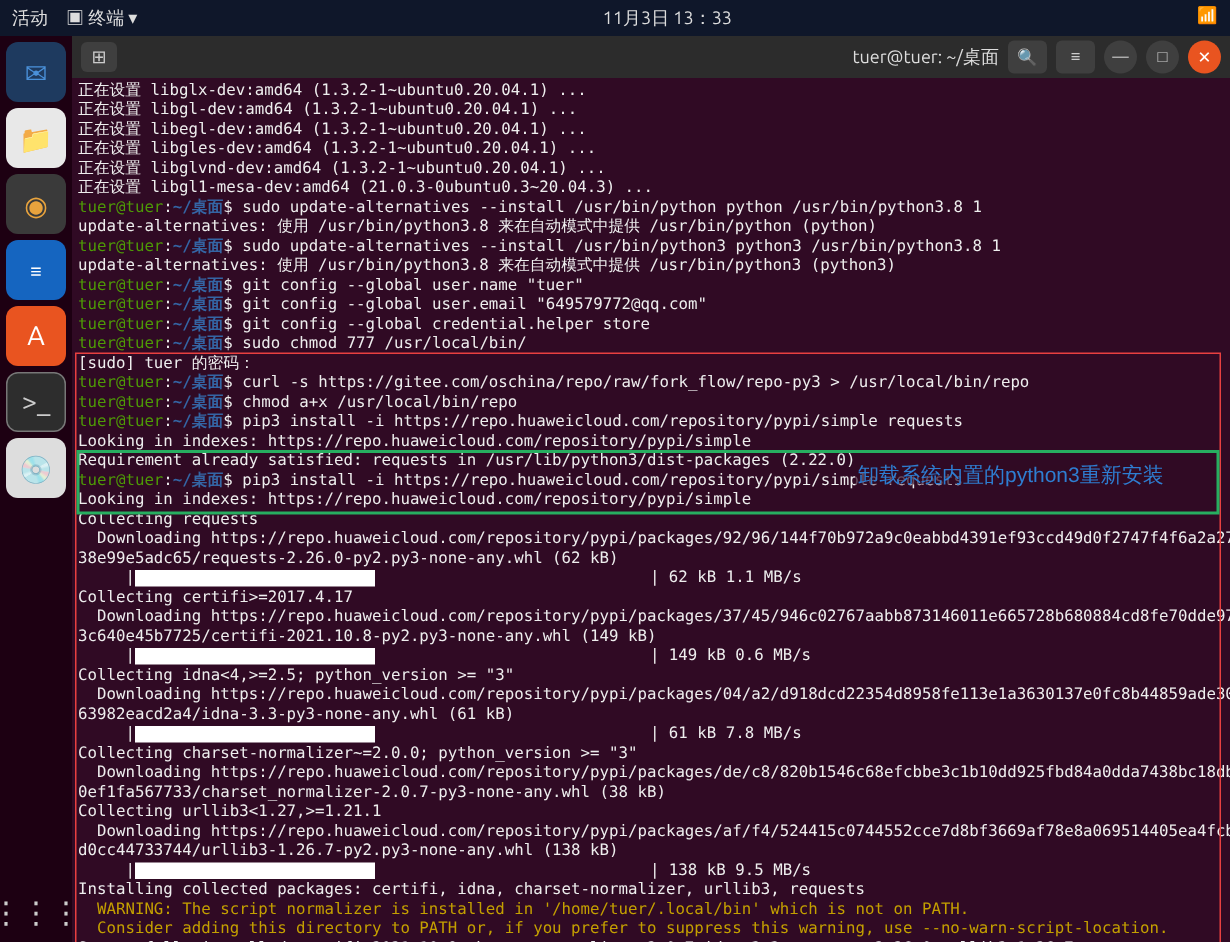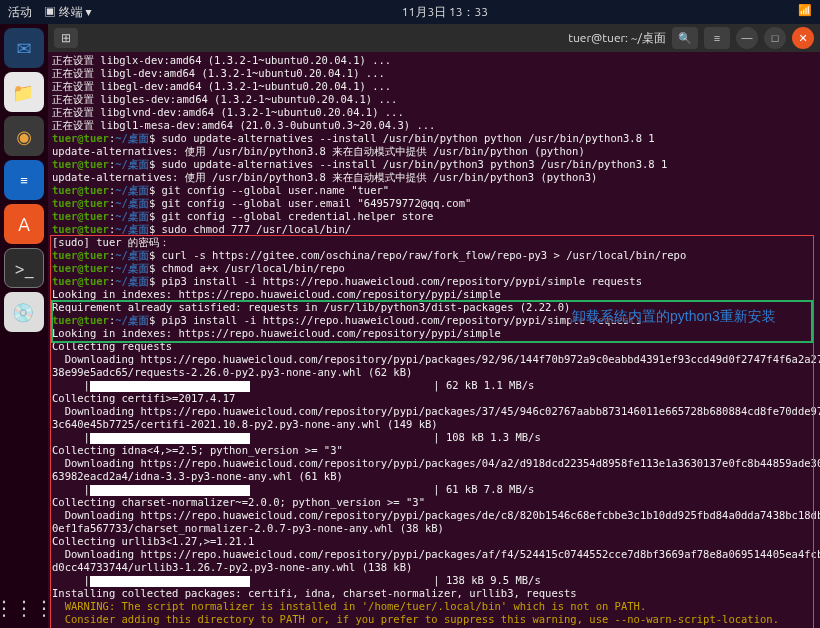--- a/index.html
+++ b/index.html
@@ -29,21 +29,21 @@
     .tab-add { width: 24px; height: 20px; background: #3f3f3f; border-radius: 4px; display: flex; align-items: center; justify-content: center; color: #ccc; font-size: 12px; }
     .title-text { flex: 1; text-align: right; color: #ddd; font-size: 12px; }
     .winbtn { width: 22px; height: 22px; border-radius: 50%; display: flex; align-items: center; justify-content: center; font-size: 11px; }
     .searchbtn { background: #3f3f3f; border-radius: 4px; width: 26px; height: 22px; color: #ccc; }
     .menubtn { background: #3f3f3f; border-radius: 4px; width: 26px; height: 22px; color: #ccc; }
     .minbtn { background: #3f3f3f; color: #ccc; }
     .maxbtn { background: #3f3f3f; color: #ccc; }
     .closebtn { background: #e95420; color: #fff; }
     
     .term { flex: 1; padding: 2px 4px; font-family: "DejaVu Sans Mono", monospace; font-size: 10.5px; line-height: 13px; color: #eee; overflow: hidden; white-space: pre; position: relative; }
-    .green { color: #4e9a06; font-weight: bold; }
+    .green { color: #4e9a06; font-weight: normal; }
     .blue { color: #3465a4; font-weight: bold; }
     .white { color: #eee; }
     .yellow { color: #c4a000; }
     
     .redbox { border: 1px solid #e84040; position: absolute; }
     .greenbox { border: 2px solid #27ae60; position: absolute; }
     .annotation { position: absolute; color: #2e7dd1; font-size: 14px; font-family: sans-serif; font-weight: 500; background: rgba(48,10,36,0.7); padding: 0 2px; }
     .wipe { display: inline-block; background: #fff; height: 11px; vertical-align: middle; }
   </style>
 </head>
@@ -110,21 +110,21 @@
 <span>Requirement already satisfied: requests in /usr/lib/python3/dist-packages (2.22.0)</span>
 <span class="green">tuer@tuer</span><span class="white">:</span><span class="blue">~/桌面</span><span class="white">$ </span><span>pip3 install -i https://repo.huaweicloud.com/repository/pypi/simple requests</span>
 <span>Looking in indexes: https://repo.huaweicloud.com/repository/pypi/simple</span>
 <span>Collecting requests</span>
 <span>  Downloading https://repo.huaweicloud.com/repository/pypi/packages/92/96/144f70b972a9c0eabbd4391ef93ccd49d0f2747f4f6a2a27</span>
 <span>38e99e5adc65/requests-2.26.0-py2.py3-none-any.whl (62 kB)</span>
      |<span class="wipe" style="width:160px"></span><span>                             | 62 kB 1.1 MB/s</span>
 <span>Collecting certifi&gt;=2017.4.17</span>
 <span>  Downloading https://repo.huaweicloud.com/repository/pypi/packages/37/45/946c02767aabb873146011e665728b680884cd8fe70dde97</span>
 <span>3c640e45b7725/certifi-2021.10.8-py2.py3-none-any.whl (149 kB)</span>
-     |<span class="wipe" style="width:160px"></span><span>                             | 108 kB 1.3 MB/s</span>
+     |<span class="wipe" style="width:160px"></span><span>                             | 149 kB 0.6 MB/s</span>
 <span>Collecting idna&lt;4,&gt;=2.5; python_version &gt;= "3"</span>
 <span>  Downloading https://repo.huaweicloud.com/repository/pypi/packages/04/a2/d918dcd22354d8958fe113e1a3630137e0fc8b44859ade30</span>
 <span>63982eacd2a4/idna-3.3-py3-none-any.whl (61 kB)</span>
      |<span class="wipe" style="width:160px"></span><span>                             | 61 kB 7.8 MB/s</span>
 <span>Collecting charset-normalizer~=2.0.0; python_version &gt;= "3"</span>
 <span>  Downloading https://repo.huaweicloud.com/repository/pypi/packages/de/c8/820b1546c68efcbbe3c1b10dd925fbd84a0dda7438bc18db</span>
 <span>0ef1fa567733/charset_normalizer-2.0.7-py3-none-any.whl (38 kB)</span>
 <span>Collecting urllib3&lt;1.27,&gt;=1.21.1</span>
 <span>  Downloading https://repo.huaweicloud.com/repository/pypi/packages/af/f4/524415c0744552cce7d8bf3669af78e8a069514405ea4fcb</span>
 <span>d0cc44733744/urllib3-1.26.7-py2.py3-none-any.whl (138 kB)</span>

